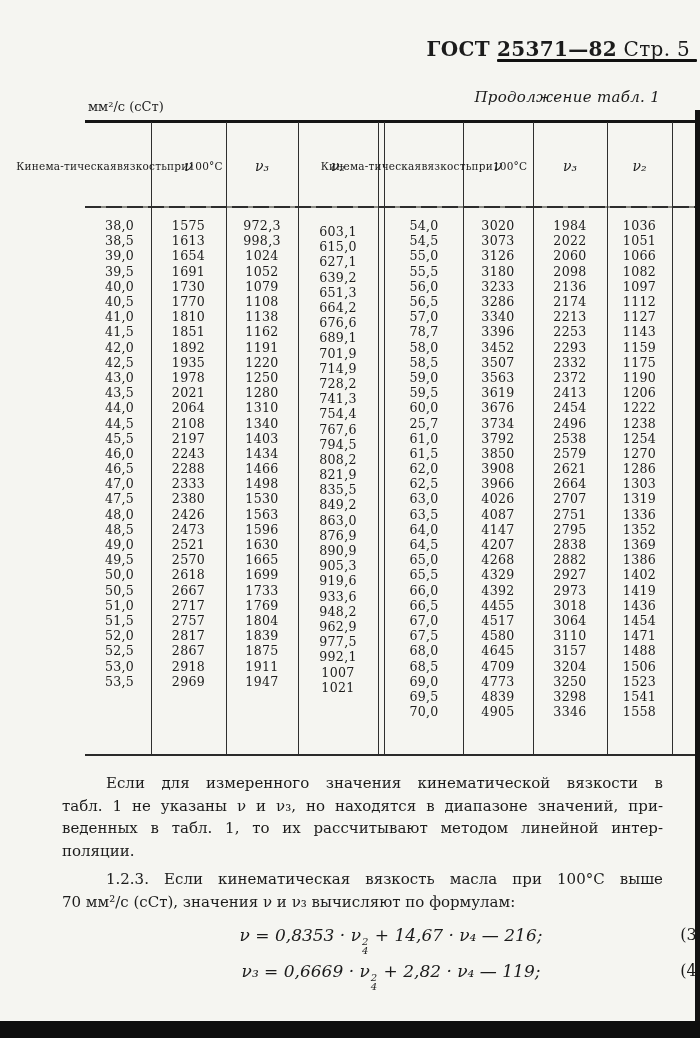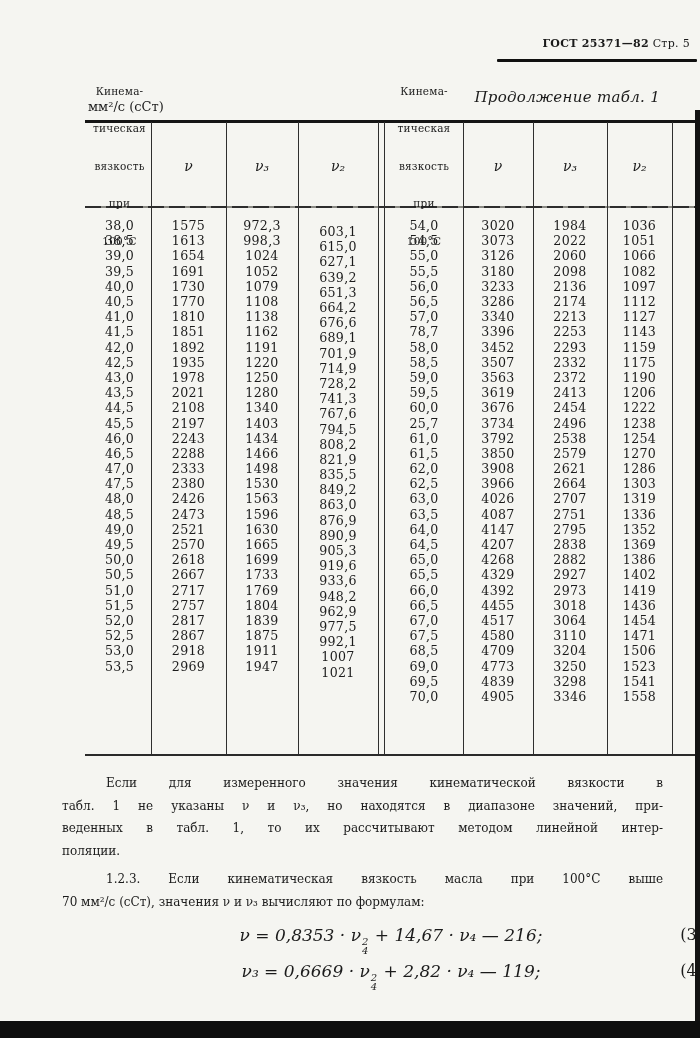--- a/index.html
+++ b/index.html
@@ -5,21 +5,21 @@
   html,body{margin:0;padding:0;}
   body{
     width:700px;height:1038px;position:relative;overflow:hidden;
     background:#f5f5f1;color:#1b1b1b;
     font-family:"DejaVu Serif", serif;
   }
   .abs{position:absolute;}
   
   .doc-header{
     position:absolute;top:37px;right:10px;width:400px;
-    text-align:right;font-size:11px;letter-spacing:.3px;white-space:nowrap;
+    text-align:right;font-size:20px;letter-spacing:.3px;white-space:nowrap;
   }
   .doc-header .gost{font-weight:bold;}
   .header-rule{
     position:absolute;left:497px;top:59px;width:200px;height:3px;
     background:#101010;border-radius:1px;
   }
   .continuation{
     position:absolute;top:88px;right:40px;
     font-style:italic;font-size:15px;letter-spacing:.3px;
   }
@@ -29,22 +29,22 @@
   }
   
   .hline{position:absolute;left:85px;width:612px;background:#151515;}
   .hline.top{top:120px;height:3px;}
   .hline.sep{top:206px;height:2px;
     background:repeating-linear-gradient(90deg,#2d2d2d 0 16px,#8a8a84 16px 21px);}
   .hline.bottom{top:754px;height:2px;background:#2a2a2a;}
   .vline{position:absolute;top:122px;height:632px;width:1px;background:#2f2f2f;}
   
   .thead{position:absolute;top:126px;height:80px;display:flex;align-items:center;}
-  .thead .hcell{display:flex;flex-direction:column;justify-content:center;
-    align-items:center;height:80px;text-align:center;gap:25px;}
+  .thead .hcell{display:flex;flex-direction:row;justify-content:center;
+    align-items:center;height:80px;text-align:center;}
   .visc-head{font-size:10.5px;line-height:12.5px;letter-spacing:.2px;}
   .nu-head{font-style:italic;font-size:14px;}
   
   .tbody{position:absolute;top:218px;}
   .trow{display:flex;height:15.2px;align-items:center;}
   .tcell{text-align:center;font-size:12.6px;letter-spacing:.3px;white-space:nowrap;}
   .tbody-left .tcell:nth-child(1){width:63px;}
   .tbody-left .tcell:nth-child(2){width:75px;}
   .tbody-left .tcell:nth-child(3){width:72px;}
   .tbody-left .tcell:nth-child(4){width:80px;margin-top:12px;}
@@ -54,21 +54,21 @@
   .tbody-right .tcell:nth-child(4){width:65px;}
   .thead-left .hcell:nth-child(1){width:63px;}
   .thead-left .hcell:nth-child(2){width:75px;}
   .thead-left .hcell:nth-child(3){width:72px;}
   .thead-left .hcell:nth-child(4){width:80px;}
   .thead-right .hcell:nth-child(1){width:78px;}
   .thead-right .hcell:nth-child(2){width:70px;}
   .thead-right .hcell:nth-child(3){width:74px;}
   .thead-right .hcell:nth-child(4){width:65px;}
   
-  .para{position:absolute;left:62px;width:601px;font-size:12px;line-height:22.5px;}
+  .para{position:absolute;left:62px;width:601px;font-size:15px;line-height:22.5px;}
   .jline{text-align:justify;text-align-last:justify;}
   .jline.first{text-indent:44px;}
   .jline.last{text-align-last:left;}
   
   .formula-row{position:absolute;left:0;width:700px;text-align:center;
     font-style:italic;font-size:17px;margin-left:41px;}
   .eq-num{position:absolute;right:38px;top:0;font-style:normal;font-size:16px;}
   .ss{display:inline-flex;flex-direction:column;align-items:center;
     font-size:10px;line-height:8.5px;vertical-align:-4px;margin:0 1px;}
   
@@ -192,20 +192,26 @@
       <div class="tcell">1250</div>
       <div class="tcell">728,2</div>
     </div>
     <div class="trow">
       <div class="tcell">43,5</div>
       <div class="tcell">2021</div>
       <div class="tcell">1280</div>
       <div class="tcell">741,3</div>
     </div>
     <div class="trow">
+      <div class="tcell">44,0</div>
+      <div class="tcell">2064</div>
+      <div class="tcell">1310</div>
+      <div class="tcell">754,4</div>
+    </div>
+    <div class="trow">
       <div class="tcell">44,5</div>
       <div class="tcell">2108</div>
       <div class="tcell">1340</div>
       <div class="tcell">767,6</div>
     </div>
     <div class="trow">
       <div class="tcell">45,5</div>
       <div class="tcell">2197</div>
       <div class="tcell">1403</div>
       <div class="tcell">794,5</div>
@@ -468,20 +474,26 @@
       <div class="tcell">67,0</div>
       <div class="tcell">4517</div>
       <div class="tcell">3064</div>
       <div class="tcell">1454</div>
     </div>
     <div class="trow">
       <div class="tcell">67,5</div>
       <div class="tcell">4580</div>
       <div class="tcell">3110</div>
       <div class="tcell">1471</div>
+    </div>
+    <div class="trow">
+      <div class="tcell">68,0</div>
+      <div class="tcell">4645</div>
+      <div class="tcell">3157</div>
+      <div class="tcell">1488</div>
     </div>
     <div class="trow">
       <div class="tcell">68,5</div>
       <div class="tcell">4709</div>
       <div class="tcell">3204</div>
       <div class="tcell">1506</div>
     </div>
     <div class="trow">
       <div class="tcell">69,0</div>
       <div class="tcell">4773</div>

